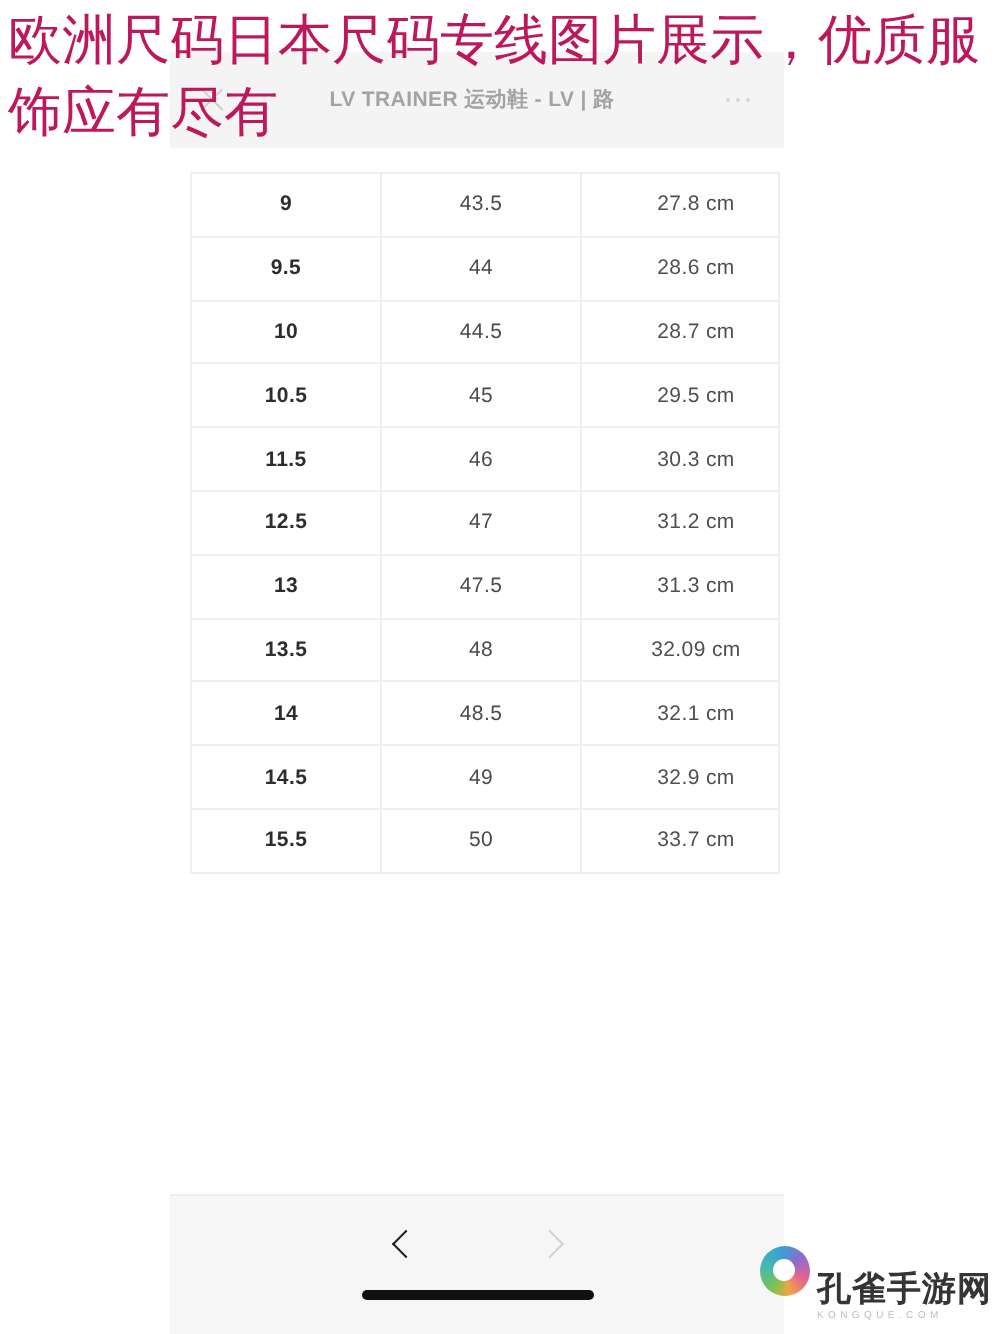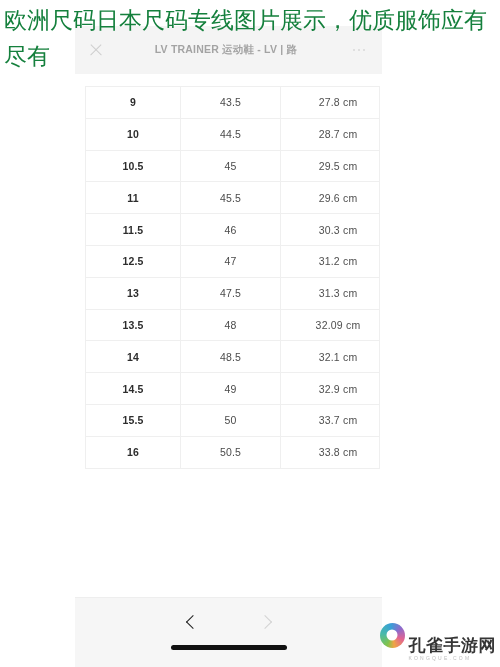--- a/index.html
+++ b/index.html
@@ -15,21 +15,21 @@
   #screen {
     position: relative;
     width: 500px;
     height: 667px;
     background: #ffffff;
   }
 
   
   #phone {
     position: absolute;
-    left: 75px;
+    left: 85px;
     top: 0px;
     width: 307px;
     height: 667px;
     background: #ffffff;
   }
 
   
   #browser-header {
     position: absolute;
     left: 0;
@@ -167,23 +167,23 @@
     background: #111111;
     border-radius: 3px;
   }
 
   
   #overlay-title {
     position: absolute;
     left: 4px;
     top: 2px;
     width: 492px;
-    font-size: 23px;
+    font-size: 27px;
     line-height: 36px;
-    color: #15803d;
+    color: #be185d;
     font-family: "Liberation Sans", "DejaVu Sans", sans-serif;
     letter-spacing: 0px;
     pointer-events: none;
     white-space: pre-wrap;
   }
 
   
   #watermark {
     position: absolute;
     right: 4px;
@@ -252,35 +252,35 @@
     </div>
 
     <table id="size-table">
       <tbody id="size-table-body">
           <tr>
             <td class="c-us">9</td>
             <td class="c-eu">43.5</td>
             <td class="c-len">27.8 cm</td>
           </tr>
           <tr>
+            <td class="c-us">9.5</td>
+            <td class="c-eu">44</td>
+            <td class="c-len">28.6 cm</td>
+          </tr>
+          <tr>
             <td class="c-us">10</td>
             <td class="c-eu">44.5</td>
             <td class="c-len">28.7 cm</td>
           </tr>
           <tr>
             <td class="c-us">10.5</td>
             <td class="c-eu">45</td>
             <td class="c-len">29.5 cm</td>
           </tr>
           <tr>
-            <td class="c-us">11</td>
-            <td class="c-eu">45.5</td>
-            <td class="c-len">29.6 cm</td>
-          </tr>
-          <tr>
             <td class="c-us">11.5</td>
             <td class="c-eu">46</td>
             <td class="c-len">30.3 cm</td>
           </tr>
           <tr>
             <td class="c-us">12.5</td>
             <td class="c-eu">47</td>
             <td class="c-len">31.2 cm</td>
           </tr>
           <tr>
@@ -300,25 +300,20 @@
           </tr>
           <tr>
             <td class="c-us">14.5</td>
             <td class="c-eu">49</td>
             <td class="c-len">32.9 cm</td>
           </tr>
           <tr>
             <td class="c-us">15.5</td>
             <td class="c-eu">50</td>
             <td class="c-len">33.7 cm</td>
-          </tr>
-          <tr>
-            <td class="c-us">16</td>
-            <td class="c-eu">50.5</td>
-            <td class="c-len">33.8 cm</td>
           </tr>
         </tbody>
     </table>
 
     <div id="bottom-bar">
       <div id="nav-buttons">
         <div class="chevron back"></div>
         <div class="chevron forward"></div>
       </div>
       <div id="home-indicator"></div>

